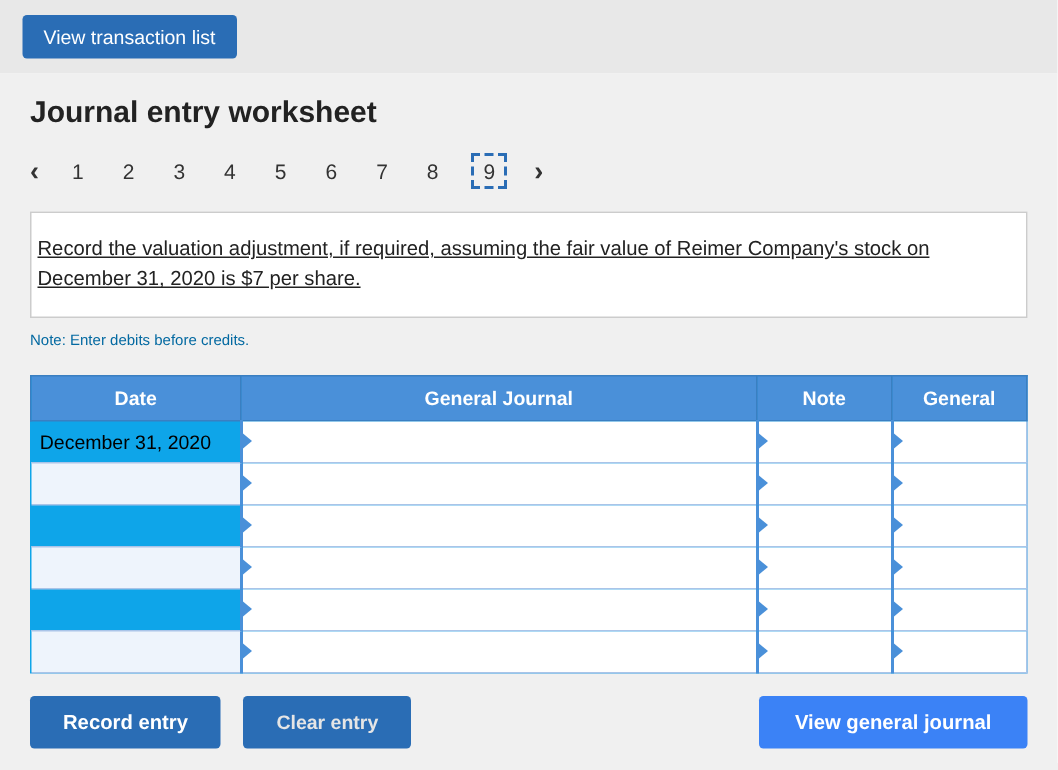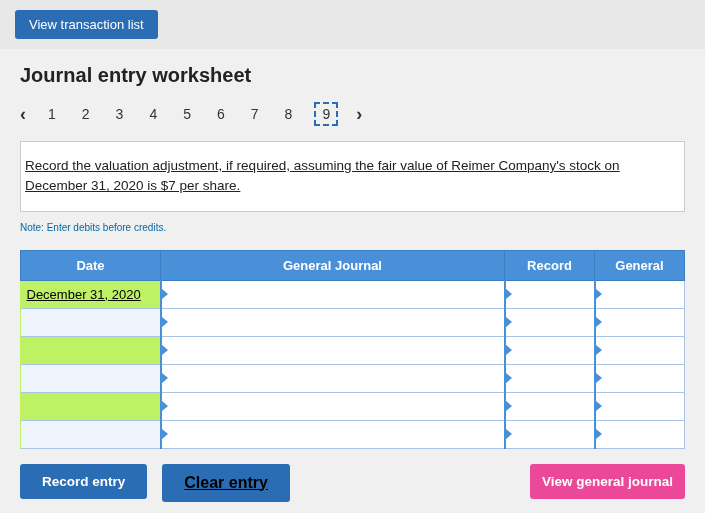--- a/index.html
+++ b/index.html
@@ -81,21 +81,21 @@
 
     .note-text {
       color: #0369a1;
       font-size: 10px;
       margin-bottom: 17px;
     }
 
     .journal-table {
       width: 100%;
       border-collapse: collapse;
-      background: #bef264;
+      background: #0ea5e9;
     }
 
     .journal-table th {
       background: #4a90d9;
       color: white;
       font-weight: bold;
       font-size: 13px;
       padding: 7px 10px;
       text-align: center;
       border: 1px solid #3a7fc1;
@@ -113,21 +113,20 @@
     .journal-table th.credit-col {
       width: 90px;
     }
 
     .journal-table td {
       border-bottom: 1px solid #aac4e8;
       border-right: 1px solid #aac4e8;
       padding: 0;
       height: 28px;
       vertical-align: middle;
-      text-decoration: underline;
     }
 
     .journal-table td.date-cell {
       padding-left: 6px;
       font-size: 13px;
       border-right: 2px solid #4a90d9;
     }
 
     .journal-table td.gj-cell {
       border-right: 2px solid #4a90d9;
@@ -185,54 +184,53 @@
     .journal-table tr:last-child td {
       border-bottom: 1px solid #aac4e8;
     }
 
     .journal-table tbody tr:nth-child(even) td {
       background: #eef4fc;
     }
 
     .btn-row {
       display: flex;
-      align-items: flex-start;
+      align-items: center;
       gap: 0;
       margin-top: 15px;
     }
 
     .btn-record {
       background: #2a6db5;
       color: white;
       border: none;
       padding: 10px 22px;
       font-size: 13.5px;
       font-weight: bold;
       cursor: pointer;
       border-radius: 3px;
       margin-right: 15px;
     }
 
     .btn-clear {
       background: #2a6db5;
-      color: #000000;
+      color: #e5e5e5;
       border: none;
       padding: 10px 22px;
-      font-size: 16px;
+      font-size: 13px;
       font-weight: bold;
       cursor: pointer;
       border-radius: 3px;
-      text-decoration: underline;
     }
 
     .btn-view-journal {
-      background: #ec4899;
+      background: #3b82f6;
       color: white;
       border: none;
-      padding: 10px 12px;
+      padding: 10px 24px;
       font-size: 13.5px;
       font-weight: bold;
       cursor: pointer;
       border-radius: 3px;
       margin-left: auto;
     }
   </style>
 </head>
 <body>
 
@@ -261,21 +259,21 @@
     <span>Record the valuation adjustment, if required, assuming the fair value of Reimer Company's stock on December 31, 2020 is $7 per share.</span>
   </div>
 
   <div class="note-text">Note: Enter debits before credits.</div>
 
   <table class="journal-table">
     <thead>
       <tr>
         <th class="date-col">Date</th>
         <th class="gj-col">General Journal</th>
-        <th class="debit-col">Record</th>
+        <th class="debit-col">Note</th>
         <th class="credit-col">General</th>
       </tr>
     </thead>
     <tbody>
       <tr>
         <td class="date-cell">December 31, 2020</td>
         <td class="gj-cell"><input type="text" style="width: 100%; border: none; outline: none; padding-left: 12px; height: 100%; font-size: 13px;"></td>
         <td class="amount-cell"><input type="text" style="width: 100%; border: none; outline: none; padding-left: 12px; height: 100%; font-size: 13px;"></td>
         <td class="credit-cell"><input type="text" style="width: 100%; border: none; outline: none; padding-left: 12px; height: 100%; font-size: 13px;"></td>
       </tr>

